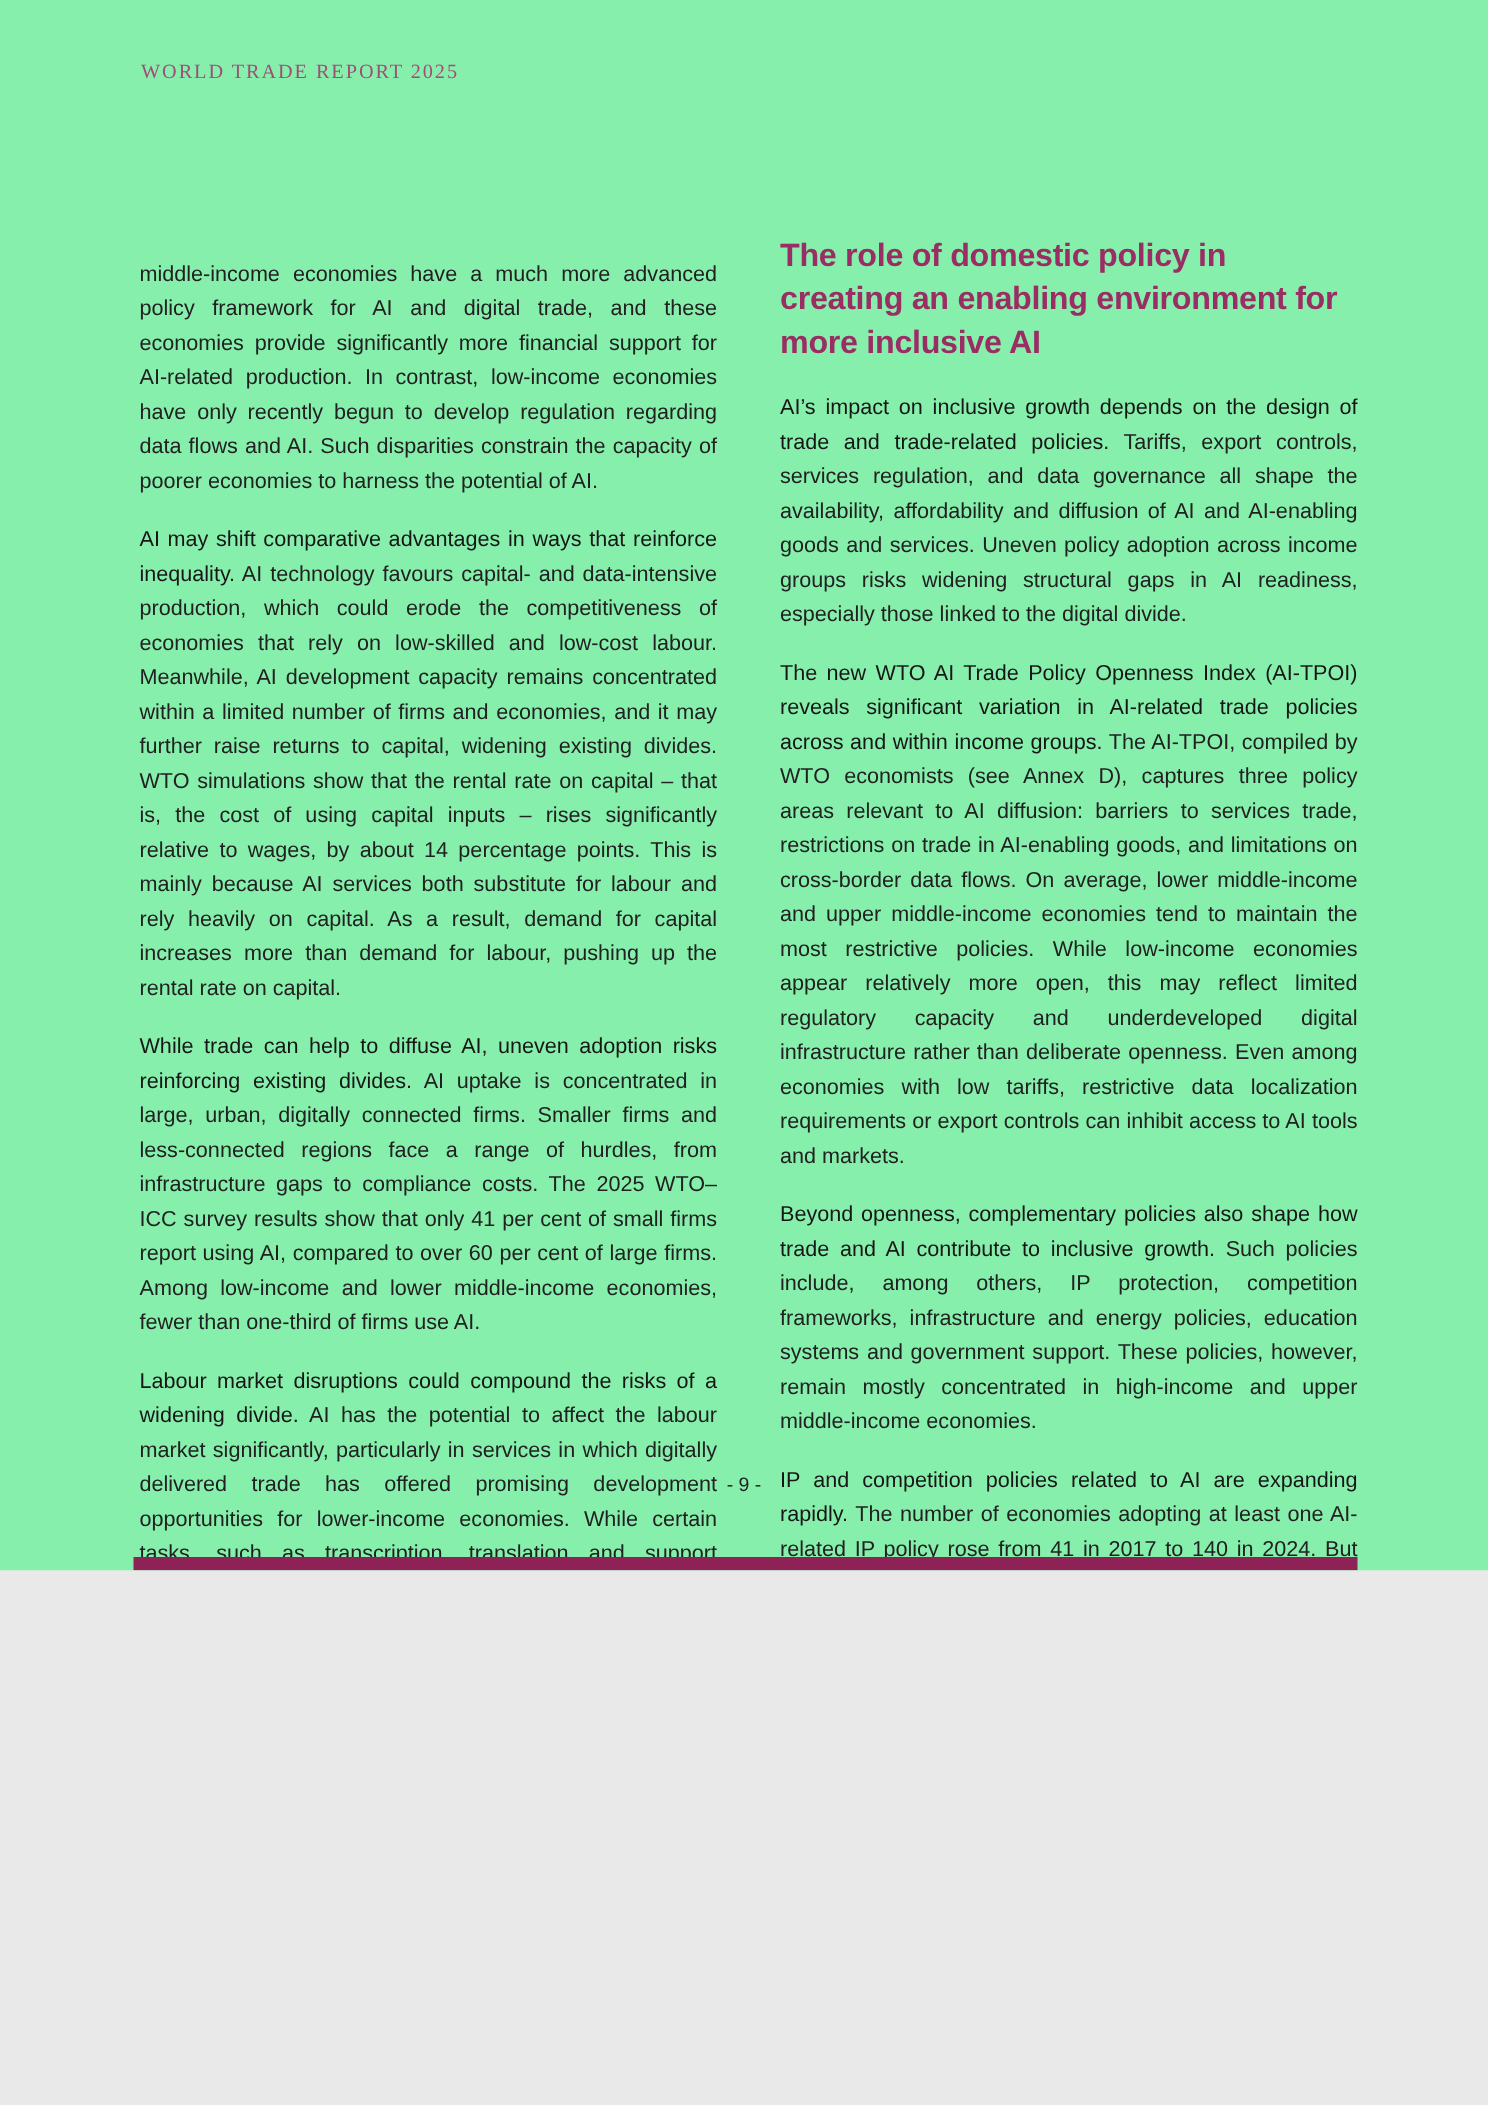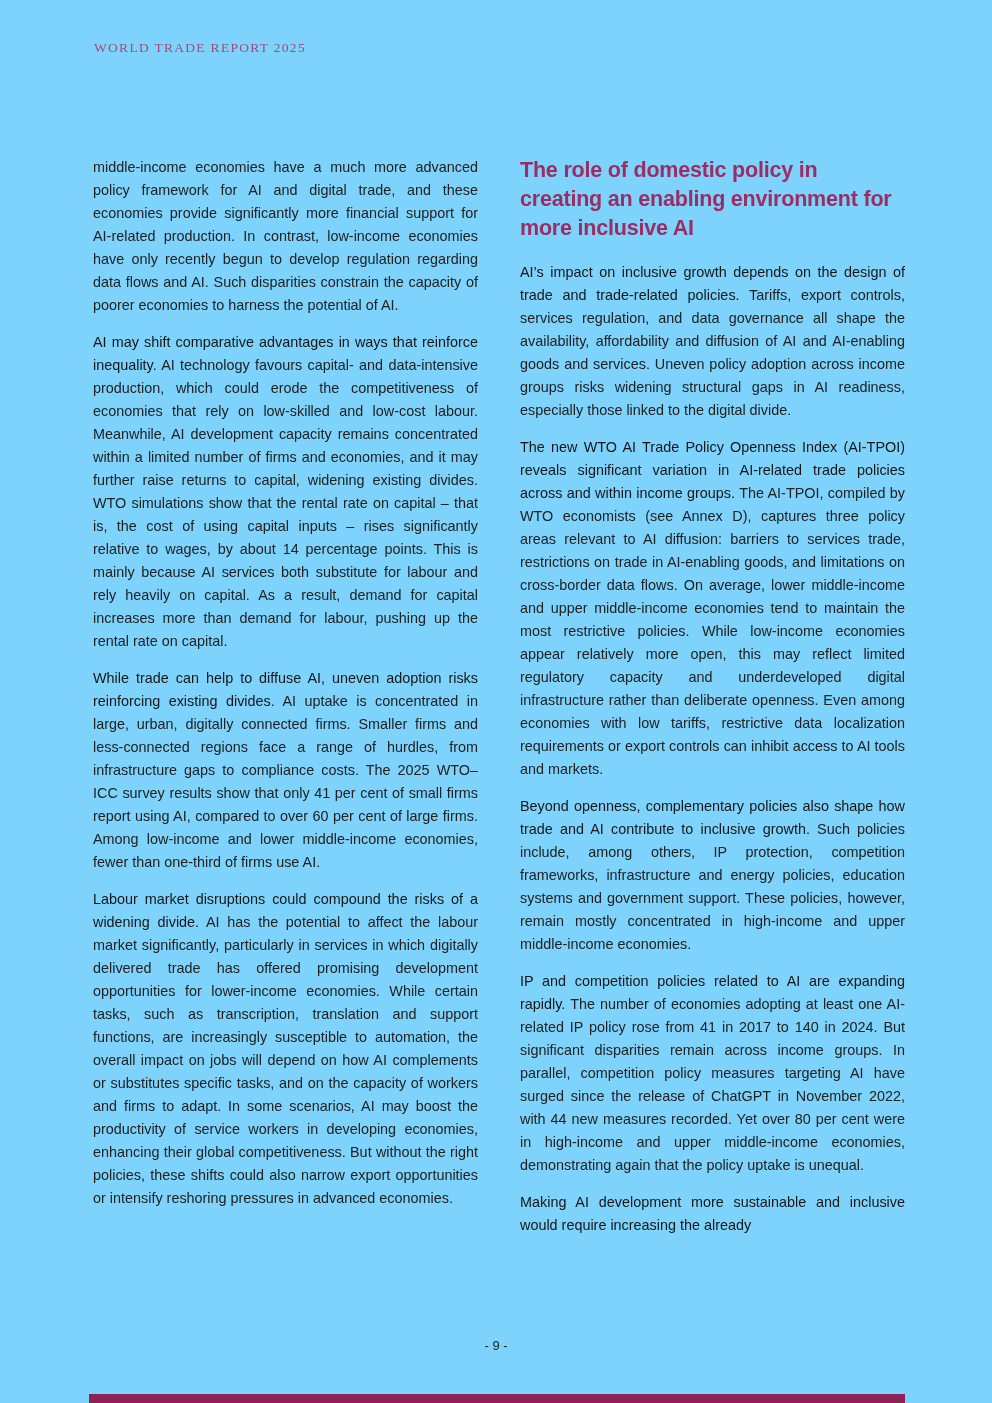--- a/index.html
+++ b/index.html
@@ -1,21 +1,21 @@
 <!DOCTYPE html>
 <html><head>
 <meta charset="utf-8">
 <style>
   html, body { margin: 0; padding: 0; background: #e9e9e9; }
   .page {
     position: relative;
     width: 992px;
-    height: 1403px;
+    height: 1047px;
     margin: 0 auto;
-    background: #7dd3fc;
+    background: #86efac;
     font-family: "Liberation Sans", sans-serif;
     color: #212121;
     overflow: hidden;
   }
   .report-header {
     position: absolute;
     top: 40px;
     left: 94px;
     font-family: "Liberation Serif", serif;
     font-size: 13.5px;
@@ -29,21 +29,21 @@
     width: 812px;
     display: flex;
     gap: 42px;
   }
   .col {
     width: 385px;
     font-size: 14.4px;
     line-height: 23px;
     text-align: justify;
   }
-  .col p { margin: 0 0 14px 0; }
+  .col p { margin: 16px 0 14px 0; }
   .para-lead { font-weight: normal; color: #161616; }
   .section-heading {
     color: #9a2d63;
     font-size: 21.5px;
     line-height: 29px;
     font-weight: bold;
     text-align: left;
     margin: 0 0 18px 0;
     letter-spacing: -0.2px;
   }

